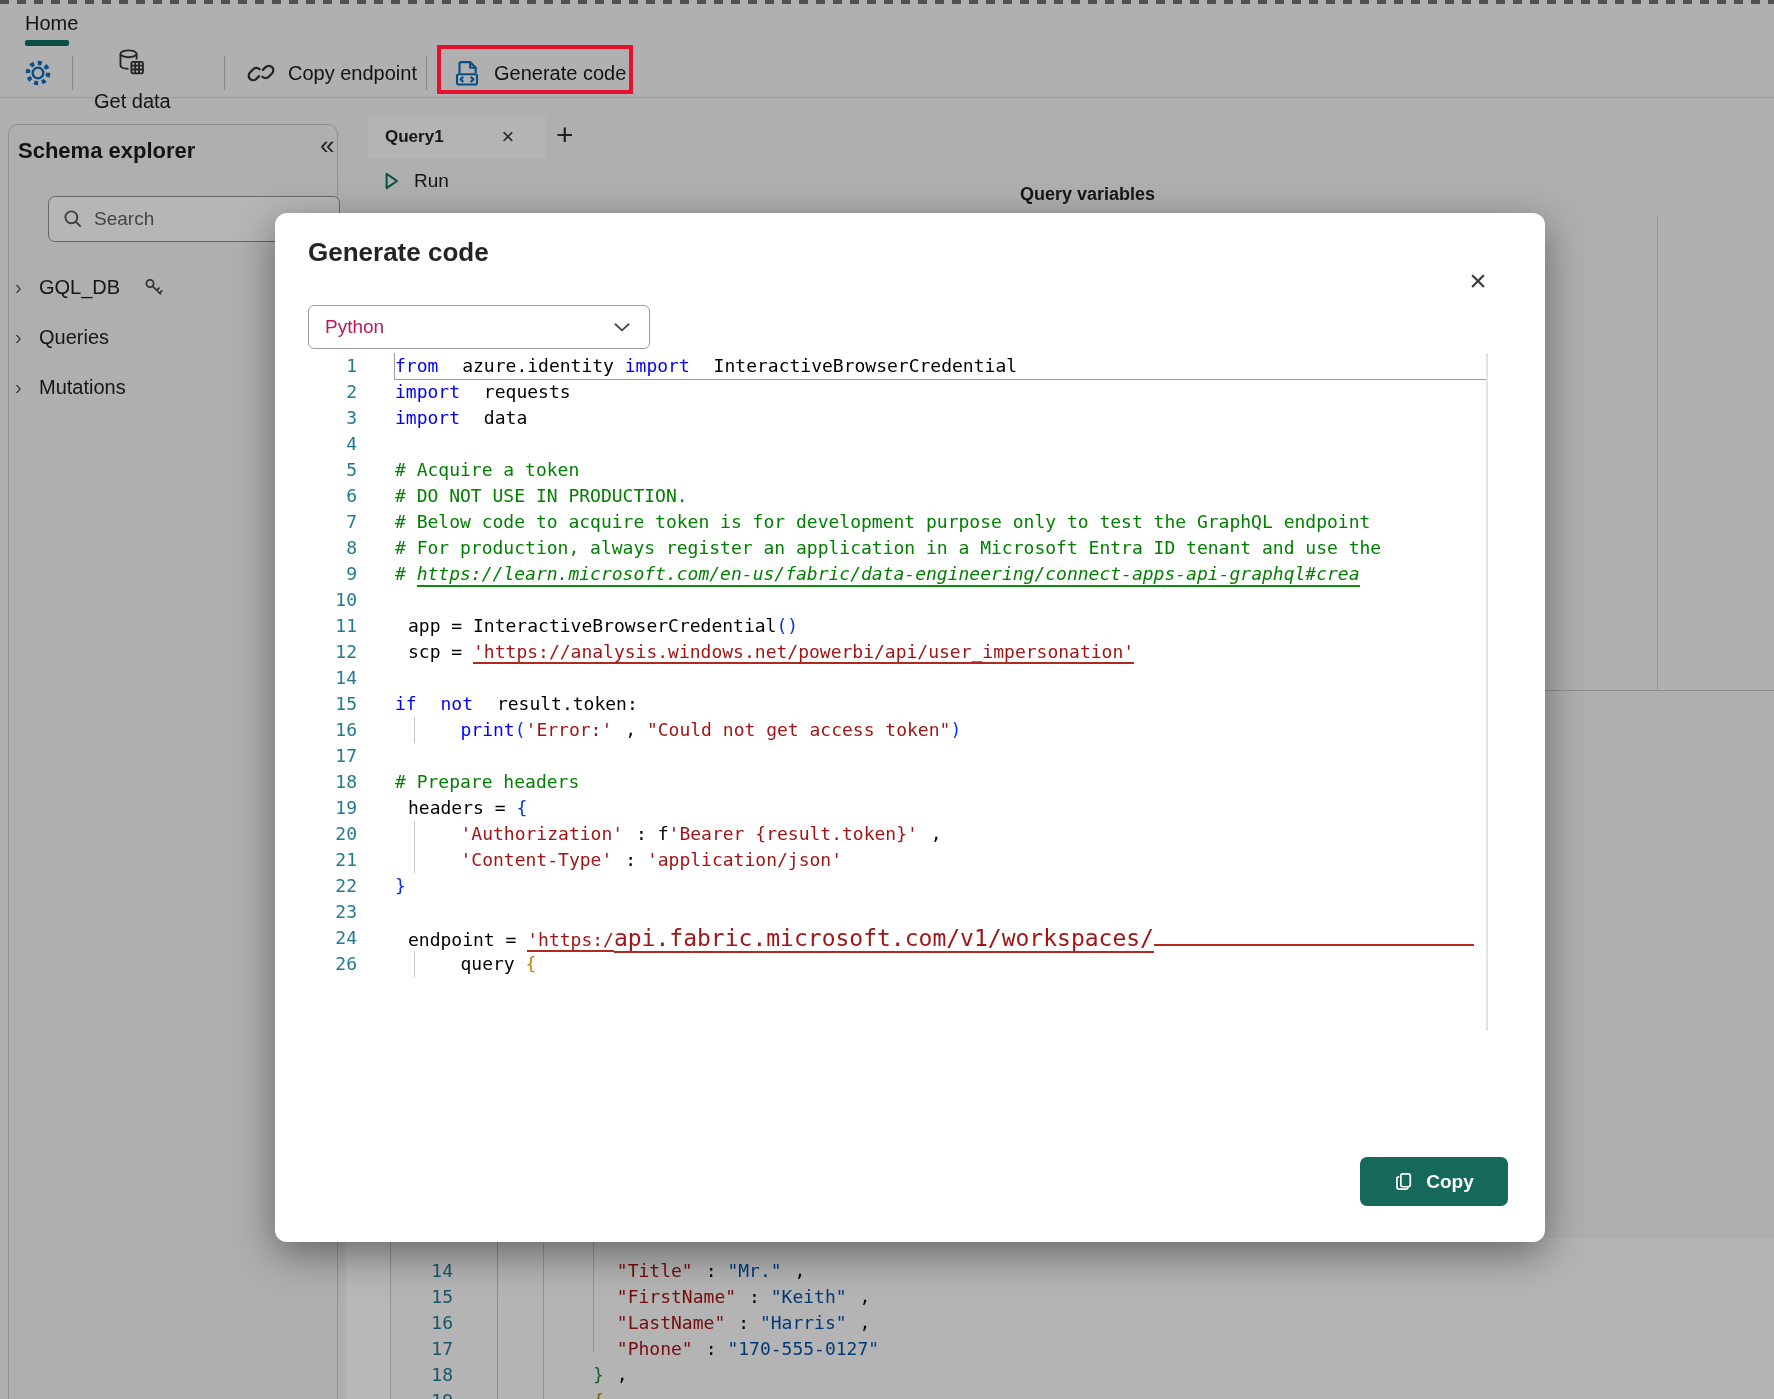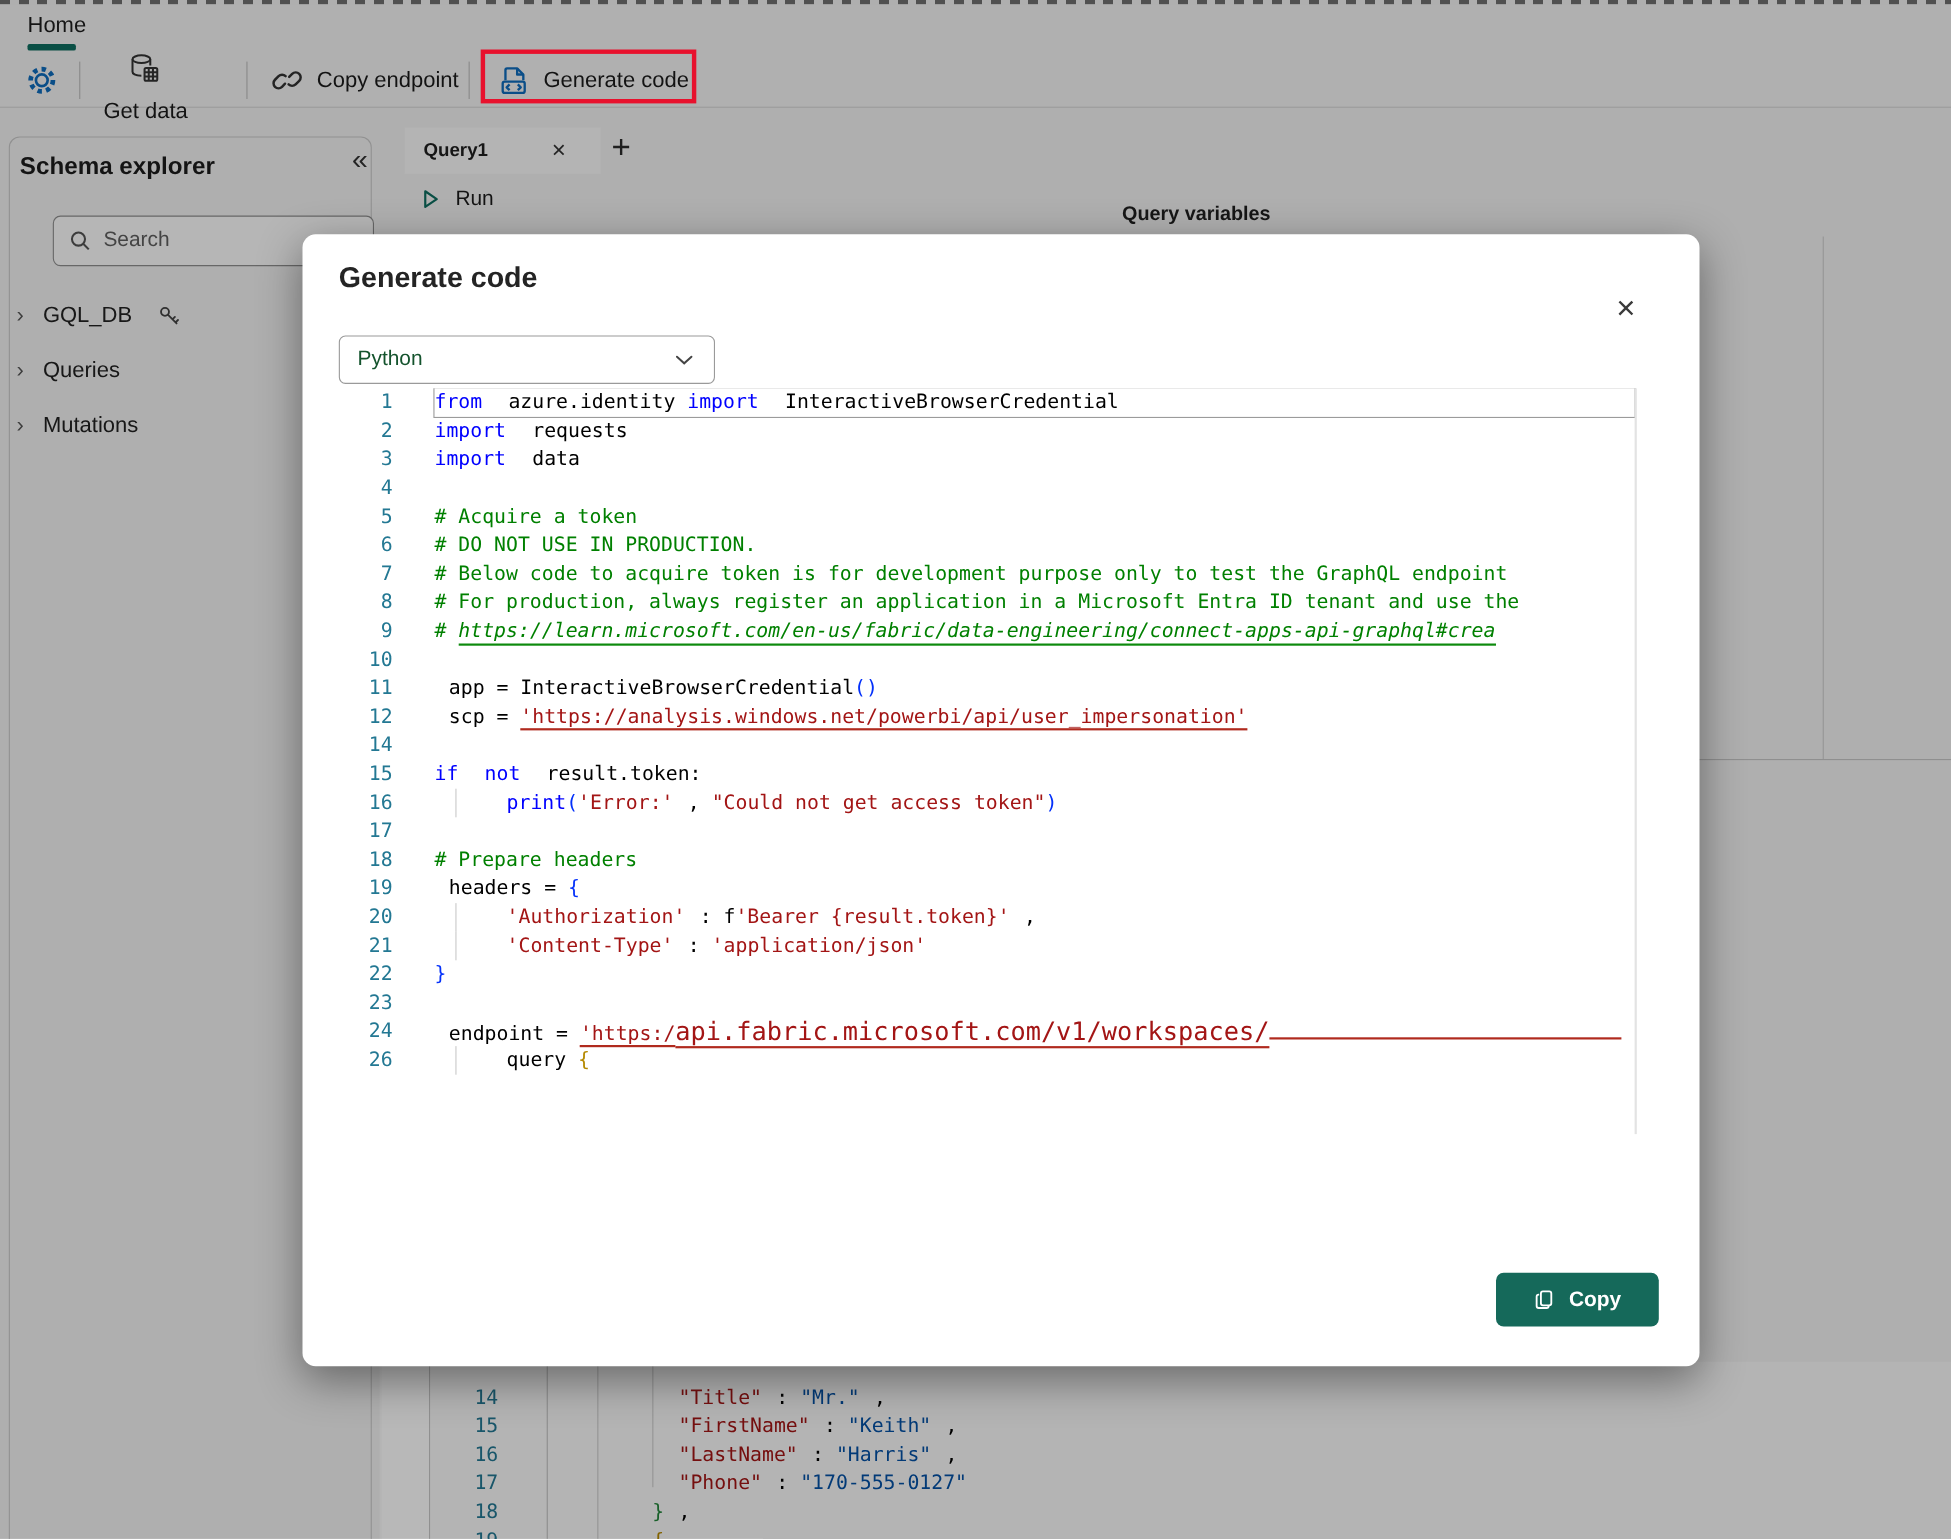--- a/index.html
+++ b/index.html
@@ -54,21 +54,21 @@
   .dim { position:absolute; inset:0; background:rgba(0,0,0,0.28); z-index:10; }
 
   
   .redbox { position:absolute; left:437px; top:45px; width:196px; height:49px; border:4px solid var(--red); z-index:20; }
 
   
   .modal { position:absolute; left:275px; top:213px; width:1270px; height:1029px; background:#ffffff; border-radius:12px; box-shadow:0 12px 40px rgba(0,0,0,0.42); z-index:30; }
   .m-title { position:absolute; left:33px; top:24px; font-size:26px; font-weight:700; color:#242424; }
   .m-close { position:absolute; left:1186px; top:52px; width:34px; height:34px; font-size:30px; line-height:32px; text-align:center; color:#3a3a3a; }
   .m-select { position:absolute; left:33px; top:92px; width:342px; height:44px; border:1px solid #9a9a9a; border-radius:6px; display:flex; align-items:center; justify-content:space-between; padding:0 16px; }
-  .m-select .lang { font-size:19px; color:#14532d; }
+  .m-select .lang { font-size:19px; color:#be185d; }
 
   .codewrap { position:absolute; left:0; top:140px; width:1240px; height:678px; overflow:hidden; }
   .scrolltrack { position:absolute; left:1211px; top:140px; width:2px; height:678px; background:#e3e3e3; }
   .crow { display:flex; height:26px; font-family:"DejaVu Sans Mono",monospace; font-size:18px; line-height:26px; }
   .crow .gut { width:100px; padding-right:18px; text-align:right; color:var(--lineno); flex:none; }
   .crow .cnt { flex:1; margin-left:20px; margin-right:29px; white-space:pre; color:#000; }
   .crow.cur .cnt { outline:1px solid #9b9b9b; }
   .tk-k { color:var(--kw); }
   .tk-c { color:var(--cm); }
   .tk-cu { color:var(--cm); border-bottom:2px solid #0d8a0d; padding-bottom:1px;font-style:italic; }

